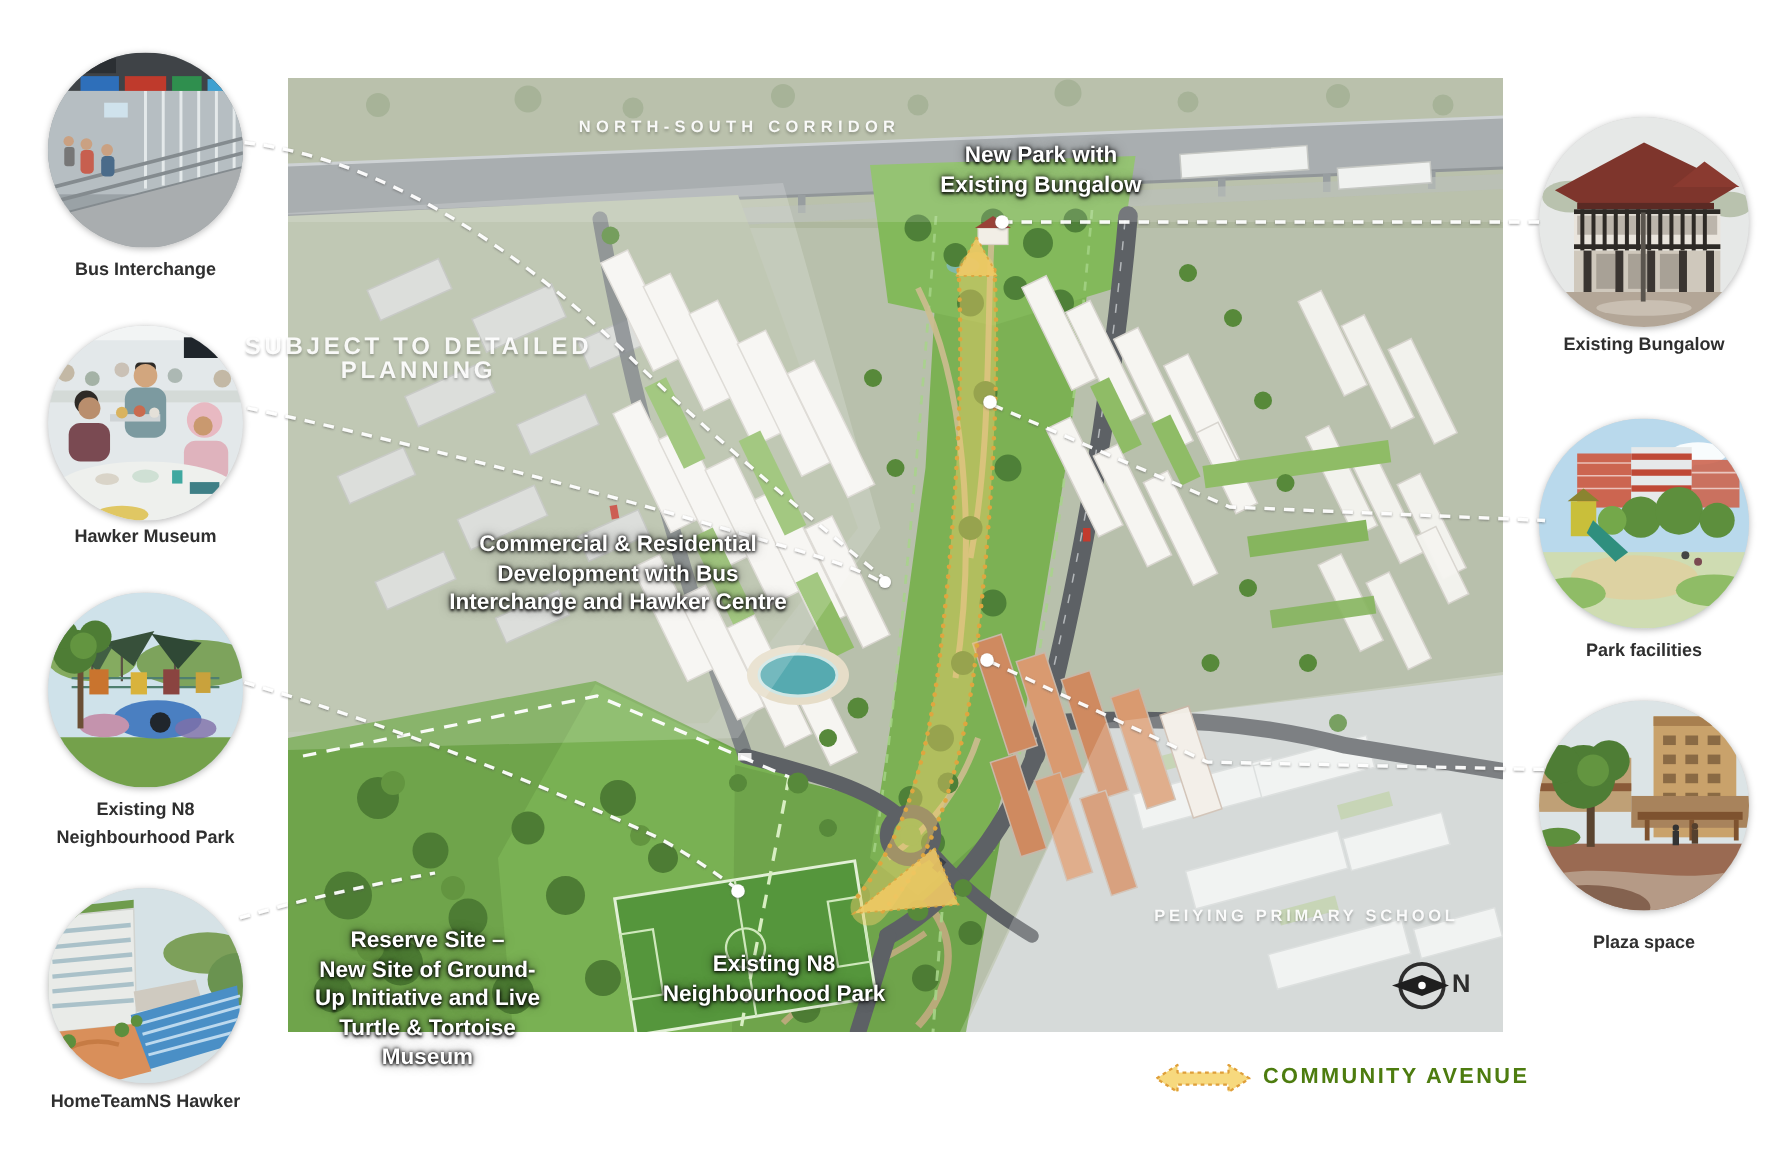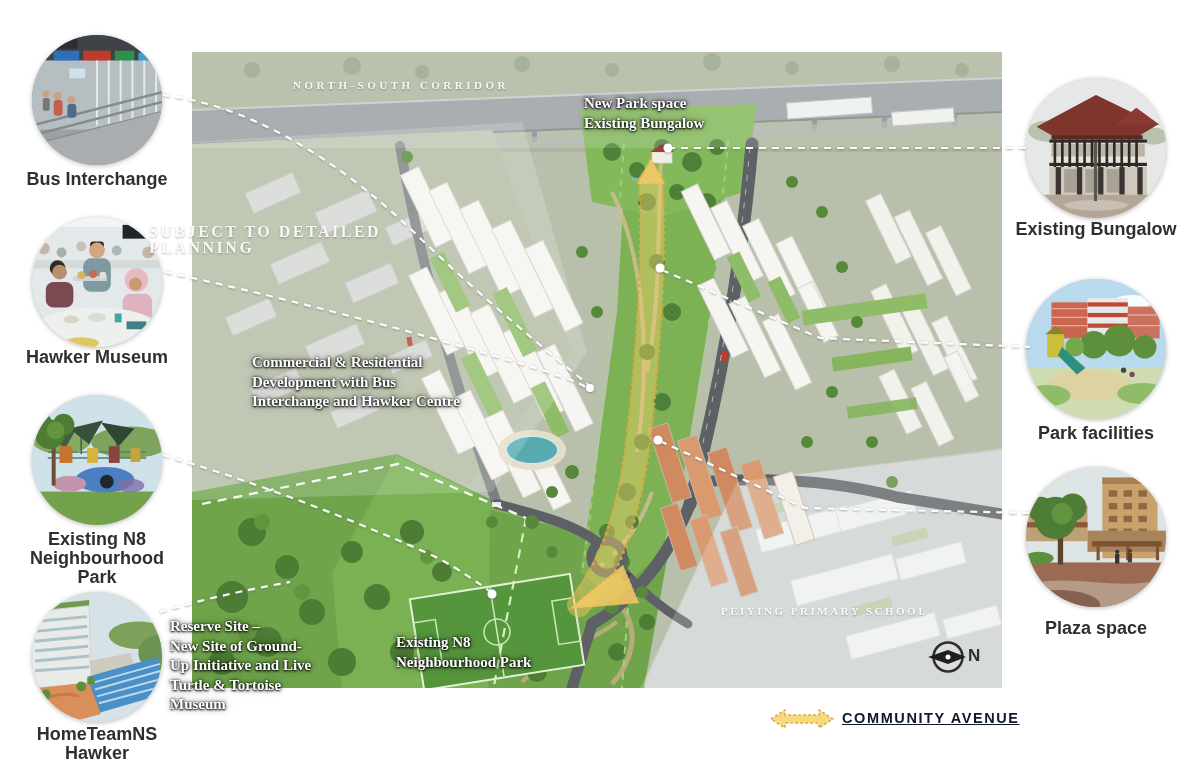--- a/index.html
+++ b/index.html
@@ -4,30 +4,30 @@
 <style>
   html,body{margin:0;padding:0;}
   body{width:1186px;height:770px;position:relative;background:#fff;
        font-family:"Liberation Sans",sans-serif;overflow:hidden;}
   .abs{position:absolute;}
   
   .callout-circle{position:absolute;border-radius:50%;overflow:hidden;
       box-shadow:0 1px 5px rgba(0,0,0,.28), inset 0 0 0 1px rgba(0,0,0,.08);background:#e8e8e8;}
   .callout-circle svg{display:block;width:100%;height:100%;}
   .callout-label{position:absolute;text-align:center;color:#2f2f2f;font-weight:bold;
-      font-size:18px;line-height:19px;white-space:pre-line;}
+      font-size:12px;line-height:19px;white-space:pre-line;}
   
-  .ml{position:absolute;color:#fff;font-weight:bold;white-space:pre-line;z-index:30;font-family:Liberation Serif, serif;}
+  .ml{position:absolute;color:#fff;font-weight:bold;text-align:center;white-space:pre-line;z-index:30;}
   .ml.big{font-size:15px;line-height:19.5px;
       text-shadow:0 0 3px rgba(0,0,0,.95),0 1px 2px rgba(0,0,0,.85),0 0 7px rgba(0,0,0,.55);}
   .ml.cap{font-size:11px;font-weight:bold;color:rgba(255,255,255,.93);line-height:16px;
       text-shadow:0 1px 2px rgba(0,0,0,.28);}
   #map-wrap{left:192px;top:52px;width:810px;height:636px;z-index:1;}
   #connector-lines{left:0;top:0;z-index:20;pointer-events:none;}
-  #legend-text{left:842px;top:710px;font-size:14.5px;font-weight:bold;letter-spacing:1.6px;color:#0f172a;z-index:40;text-decoration:underline;}
+  #legend-text{left:842px;top:710px;font-size:14.5px;font-weight:bold;letter-spacing:1.6px;color:#4d7c0f;z-index:40;}
   #compass-n{left:968px;top:646px;font-size:17px;font-weight:bold;color:#2d2d2d;z-index:40;}
 </style>
 </head>
 <body>
 
 <div id="map-wrap" class="abs">
 <svg width="810" height="636" viewBox="0 0 810 636">
 
   <rect width="810" height="636" fill="#b8c0ac"></rect>
   <rect width="810" height="100" fill="#aeb79e"></rect>
@@ -318,21 +318,21 @@
   <g fill="#ffffff" filter="url(#ds)">
     <circle cx="668" cy="148" r="4.5"></circle>
       <circle cx="660" cy="268" r="4.5"></circle>
     <circle cx="658" cy="440" r="4.5"></circle>
       <circle cx="492" cy="594" r="4.5"></circle>
     <circle cx="590" cy="388" r="4"></circle>
   </g>
 </svg>
 
 <div class="ml cap" style="left:293px;top:77px;width:400px;letter-spacing:3.5px;">NORTH-SOUTH CORRIDOR</div>
-<div class="ml big" style="left:584px;top:94px;width:220px;">New Park space
+<div class="ml big" style="left:584px;top:94px;width:220px;">New Park with
 Existing Bungalow</div>
 <div class="ml cap" style="left:149px;top:224px;width:260px;letter-spacing:2.5px;font-size:16px;">SUBJECT TO DETAILED
 PLANNING</div>
 <div class="ml big" style="left:252px;top:353px;width:320px;">Commercial &amp; Residential
 Development with Bus
 Interchange and Hawker Centre</div>
 <div class="ml big" style="left:170px;top:585px;width:230px;margin-top:32px;">Reserve Site –
 New Site of Ground-
 Up Initiative and Live
 Turtle &amp; Tortoise

